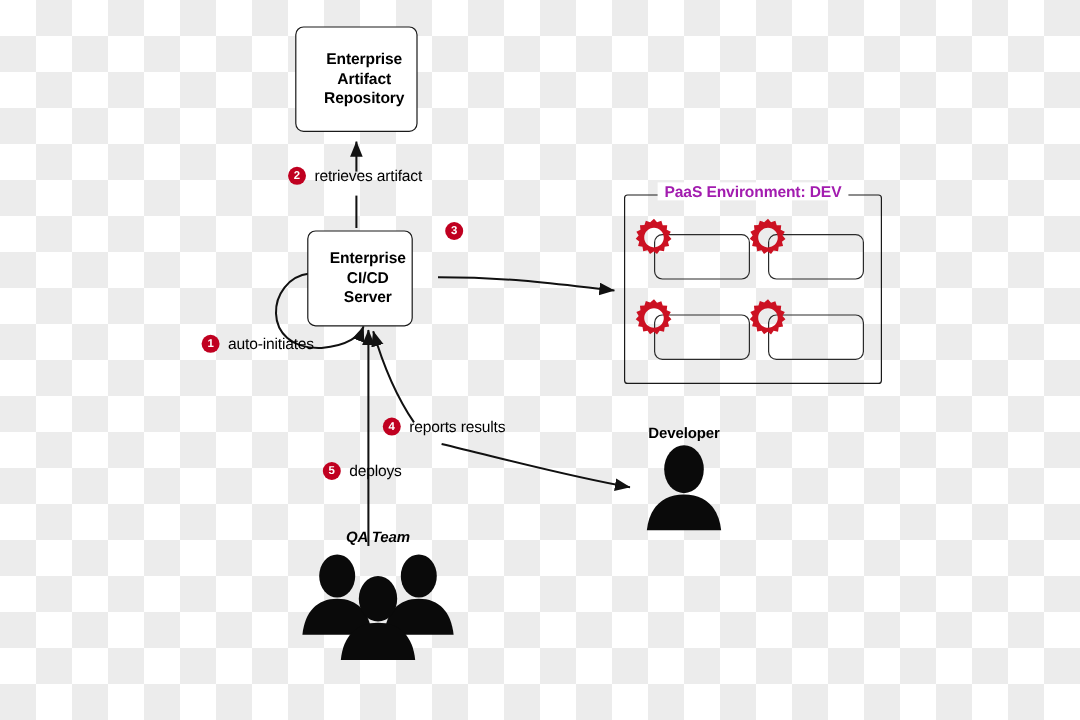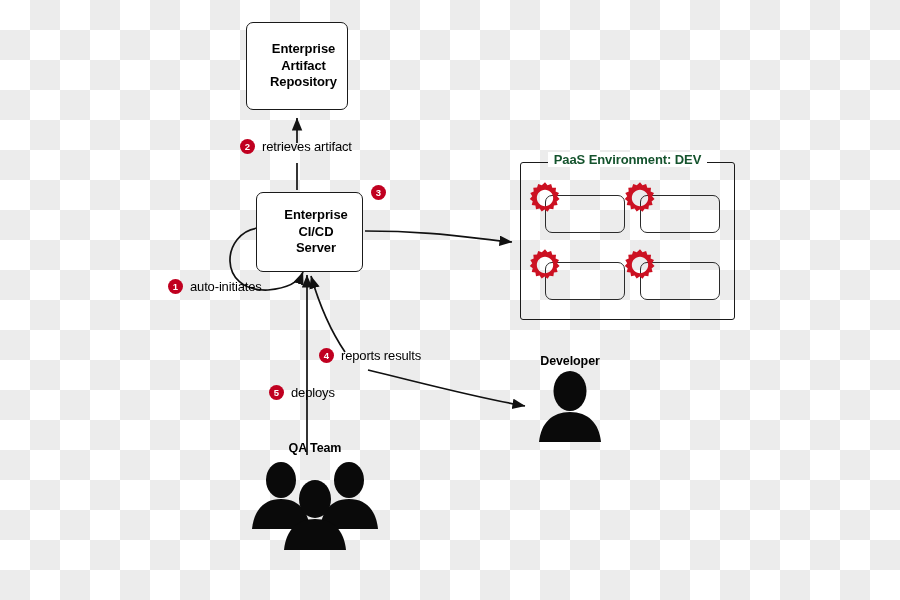--- a/index.html
+++ b/index.html
@@ -46,21 +46,21 @@
     color: #000000;
     font-weight: bold;
     font-size: 13px;
     line-height: 1.28;
     letter-spacing: -0.1px;
     padding-left: 13px;
   }
   .node .label { padding: 0 6px; white-space: pre-line; }
 
   #artifact-repo { left: 246px; top: 22px; width: 102px; height: 88px; }
-  #cicd-server   { left: 256px; top: 192px; width: 107px; height: 80px; }
+  #cicd-server   { left: 256px; top: 192px; width: 88px; height: 80px; }
 
   
   #paas-env {
     position: absolute;
     left: 520px;
     top: 162px;
     width: 215px;
     height: 158px;
     border: 1.8px solid #1a1a1a;
     border-radius: 3px;
@@ -68,21 +68,21 @@
     background: transparent;
   }
   #paas-title {
     position: absolute;
     left: 520px;
     top: 152px;
     width: 215px;
     text-align: center;
     font-size: 13px;
     font-weight: bold;
-    color: #14532d;
+    color: #a21caf;
     letter-spacing: -0.1px;
   }
   #paas-title span {
     background: #ffffff;
     padding: 0 6px;
   }
   .paas-cell {
     position: absolute;
     width: 80px;
     height: 38px;
@@ -210,21 +210,21 @@
   <svg class="gear" style="left:623px; top:248px;" viewBox="0 0 100 100" xmlns="http://www.w3.org/2000/svg">
     <path fill="#cc1122" fill-rule="evenodd" d="M50 4 L57.4 12.4 L68 8.8 L71.4 19.6 L82.4 20 L81.2 31 L91.2 35.6 L85.6 45 L92.8 53.2 L84.2 60 L87 70.6 L76.2 72.4 L74.6 83.4 L63.8 81.4 L57.4 90.4 L49 83.8 L40.2 90 L34.2 81 L23.6 83.2 L21.8 72.2 L11 70.4 L13.8 59.8 L5.2 53 L12.4 44.8 L6.8 35.4 L16.8 30.8 L15.6 19.8 L26.6 19.4 L30 8.6 L40.6 12.2 Z M50 26 C36.8 26 26 36.8 26 50 C26 63.2 36.8 74 50 74 C63.2 74 74 63.2 74 50 C74 36.8 63.2 26 50 26 Z"></path>
   </svg>
 
   <div class="person-caption" style="left:505px; top:354px; width:130px;">Developer</div>
   <svg class="person-group" style="left:535px; top:370px; width:70px; height:72px;" viewBox="0 0 70 72" xmlns="http://www.w3.org/2000/svg">
     <ellipse cx="35" cy="21" rx="16.5" ry="20" fill="#0a0a0a"></ellipse>
     <path d="M35 42 C53 42 64 53 66 72 L4 72 C6 53 17 42 35 42 Z" fill="#0a0a0a"></path>
   </svg>
 
-  <div class="person-caption" style="left:250px; top:441px; width:130px;">QA Team</div>
+  <div class="person-caption" style="left:250px; top:441px; width:130px;font-style:italic;">QA Team</div>
   <svg class="person-group" style="left:248px; top:455px; width:135px; height:95px;" viewBox="0 0 135 95" xmlns="http://www.w3.org/2000/svg">
 
     <ellipse cx="33" cy="25" rx="15" ry="18" fill="#0a0a0a"></ellipse>
     <path d="M33 44 C50 44 60 55 62 74 L4 74 C6 55 16 44 33 44 Z" fill="#0a0a0a"></path>
 
     <ellipse cx="101" cy="25" rx="15" ry="18" fill="#0a0a0a"></ellipse>
     <path d="M101 44 C118 44 128 55 130 74 L72 74 C74 55 84 44 101 44 Z" fill="#0a0a0a"></path>
 
     <ellipse cx="67" cy="44" rx="16" ry="19" fill="#0a0a0a"></ellipse>
     <path d="M67 64 C85 64 96 75 98 95 L36 95 C38 75 49 64 67 64 Z" fill="#0a0a0a"></path>

